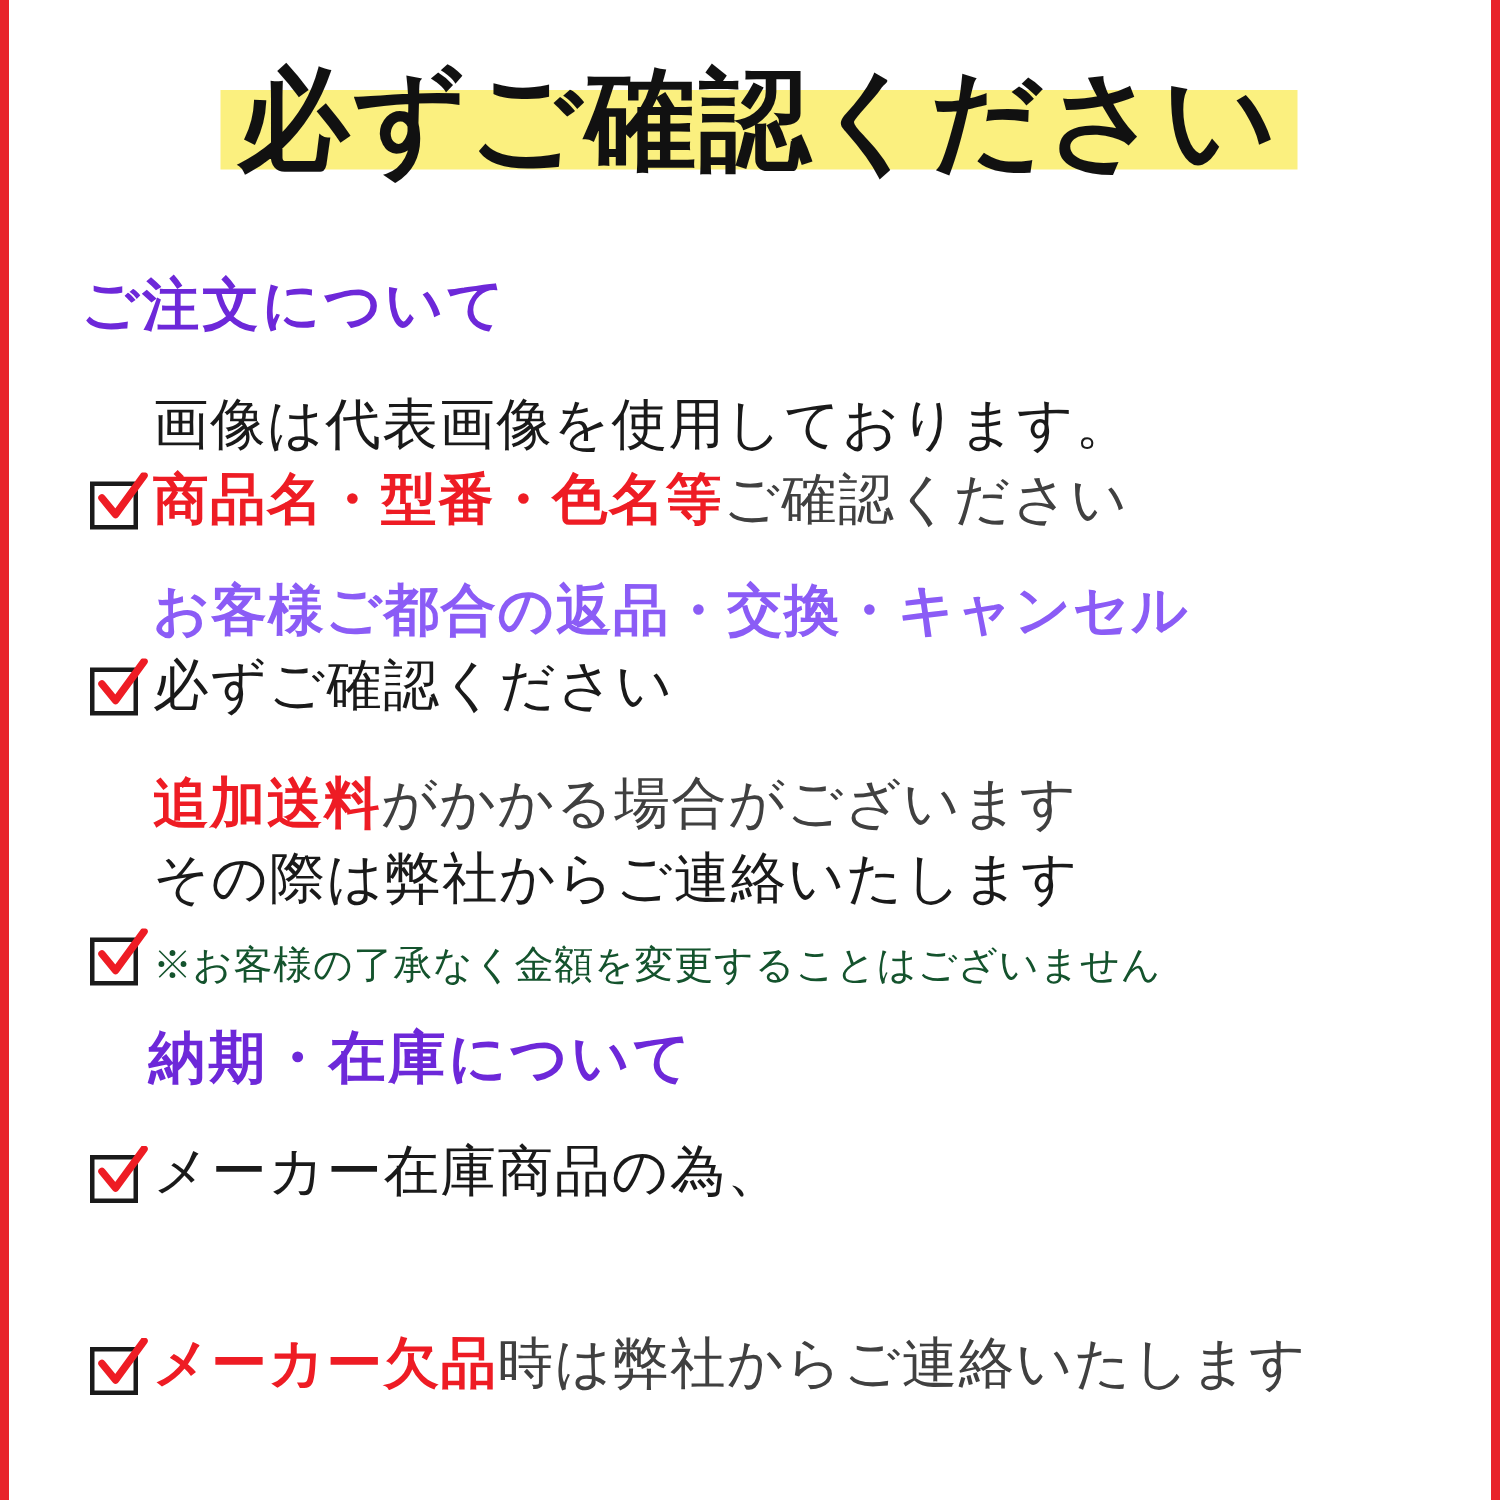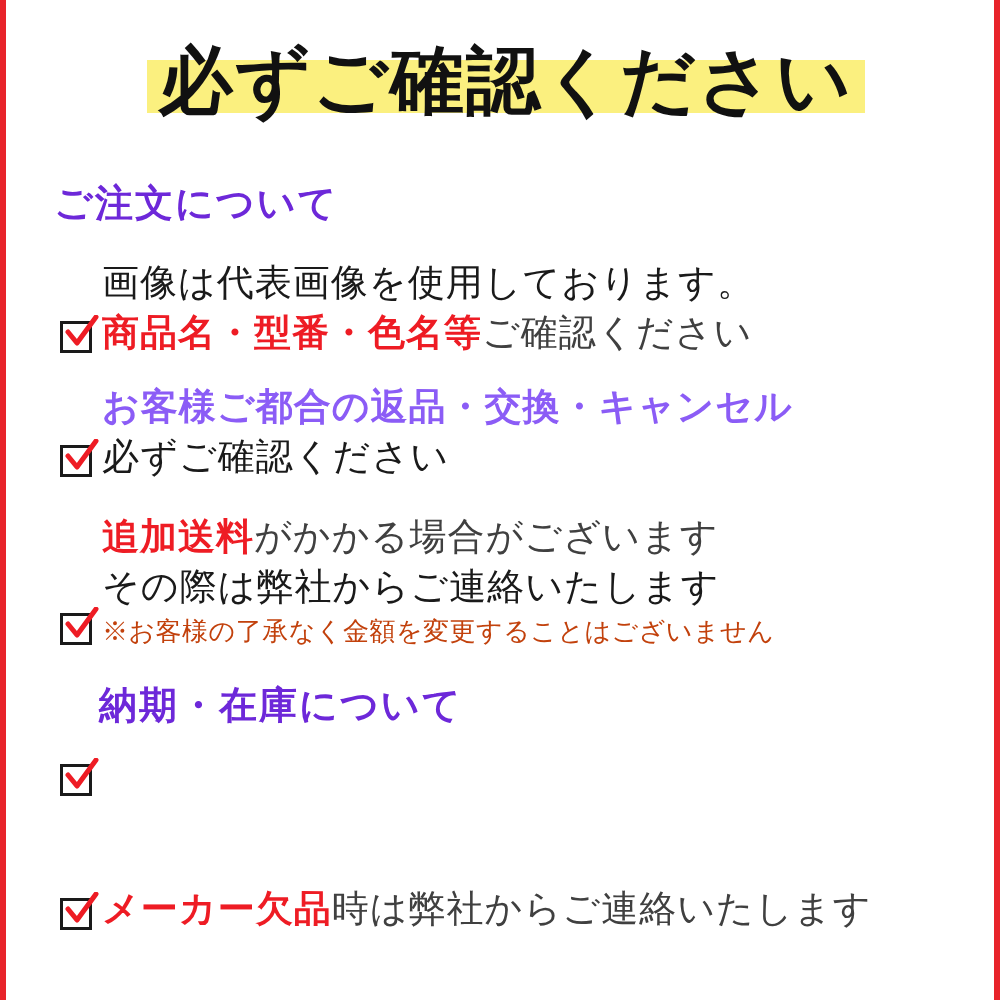--- a/index.html
+++ b/index.html
@@ -115,25 +115,25 @@
     line-height: 1.34;
     color: #1a1a1a;
     letter-spacing: 1px;
     white-space: nowrap;
   }
   .line.red { color: #8b5cf6; font-weight: bold; }
   .line .red { color: #ee1c24; font-weight: bold; }
   .line .blk { color: #404040; font-weight: normal; }
   .note {
     font-size: 26px;
-    color: #c2410c;
+    color: #14532d;
     letter-spacing: 0.5px;
     line-height: 1.3;
     white-space: nowrap;
-    margin-top: 4px;
+    margin-top: 16px;
   }
 
   #item1 { top: 258px; }
   #item2 { top: 382px; }
   #item3 { top: 512px; font-family: Liberation Serif, serif; }
   #item4 { top: 756px; }
   #item5 { top: 884px; }
 </style>
 </head>
 <body>
@@ -192,20 +192,21 @@
     <div class="section-head" id="sec2-head">納期・在庫について</div>
 
     <div class="item" id="item4">
       <span class="check">
         <span class="box"></span>
         <svg class="tick" viewBox="0 0 38 38" aria-hidden="true">
           <path d="M6 17 L15 28 L34 2" fill="none" stroke="#ee1c24" stroke-width="5" stroke-linecap="round" stroke-linejoin="round"></path>
         </svg>
       </span>
       <span class="lines">
+        <div class="line">メーカー在庫商品の為、</div>
       </span>
     </div>
 
     <div class="item" id="item5">
       <span class="check">
         <span class="box"></span>
         <svg class="tick" viewBox="0 0 38 38" aria-hidden="true">
           <path d="M6 17 L15 28 L34 2" fill="none" stroke="#ee1c24" stroke-width="5" stroke-linecap="round" stroke-linejoin="round"></path>
         </svg>
       </span>

